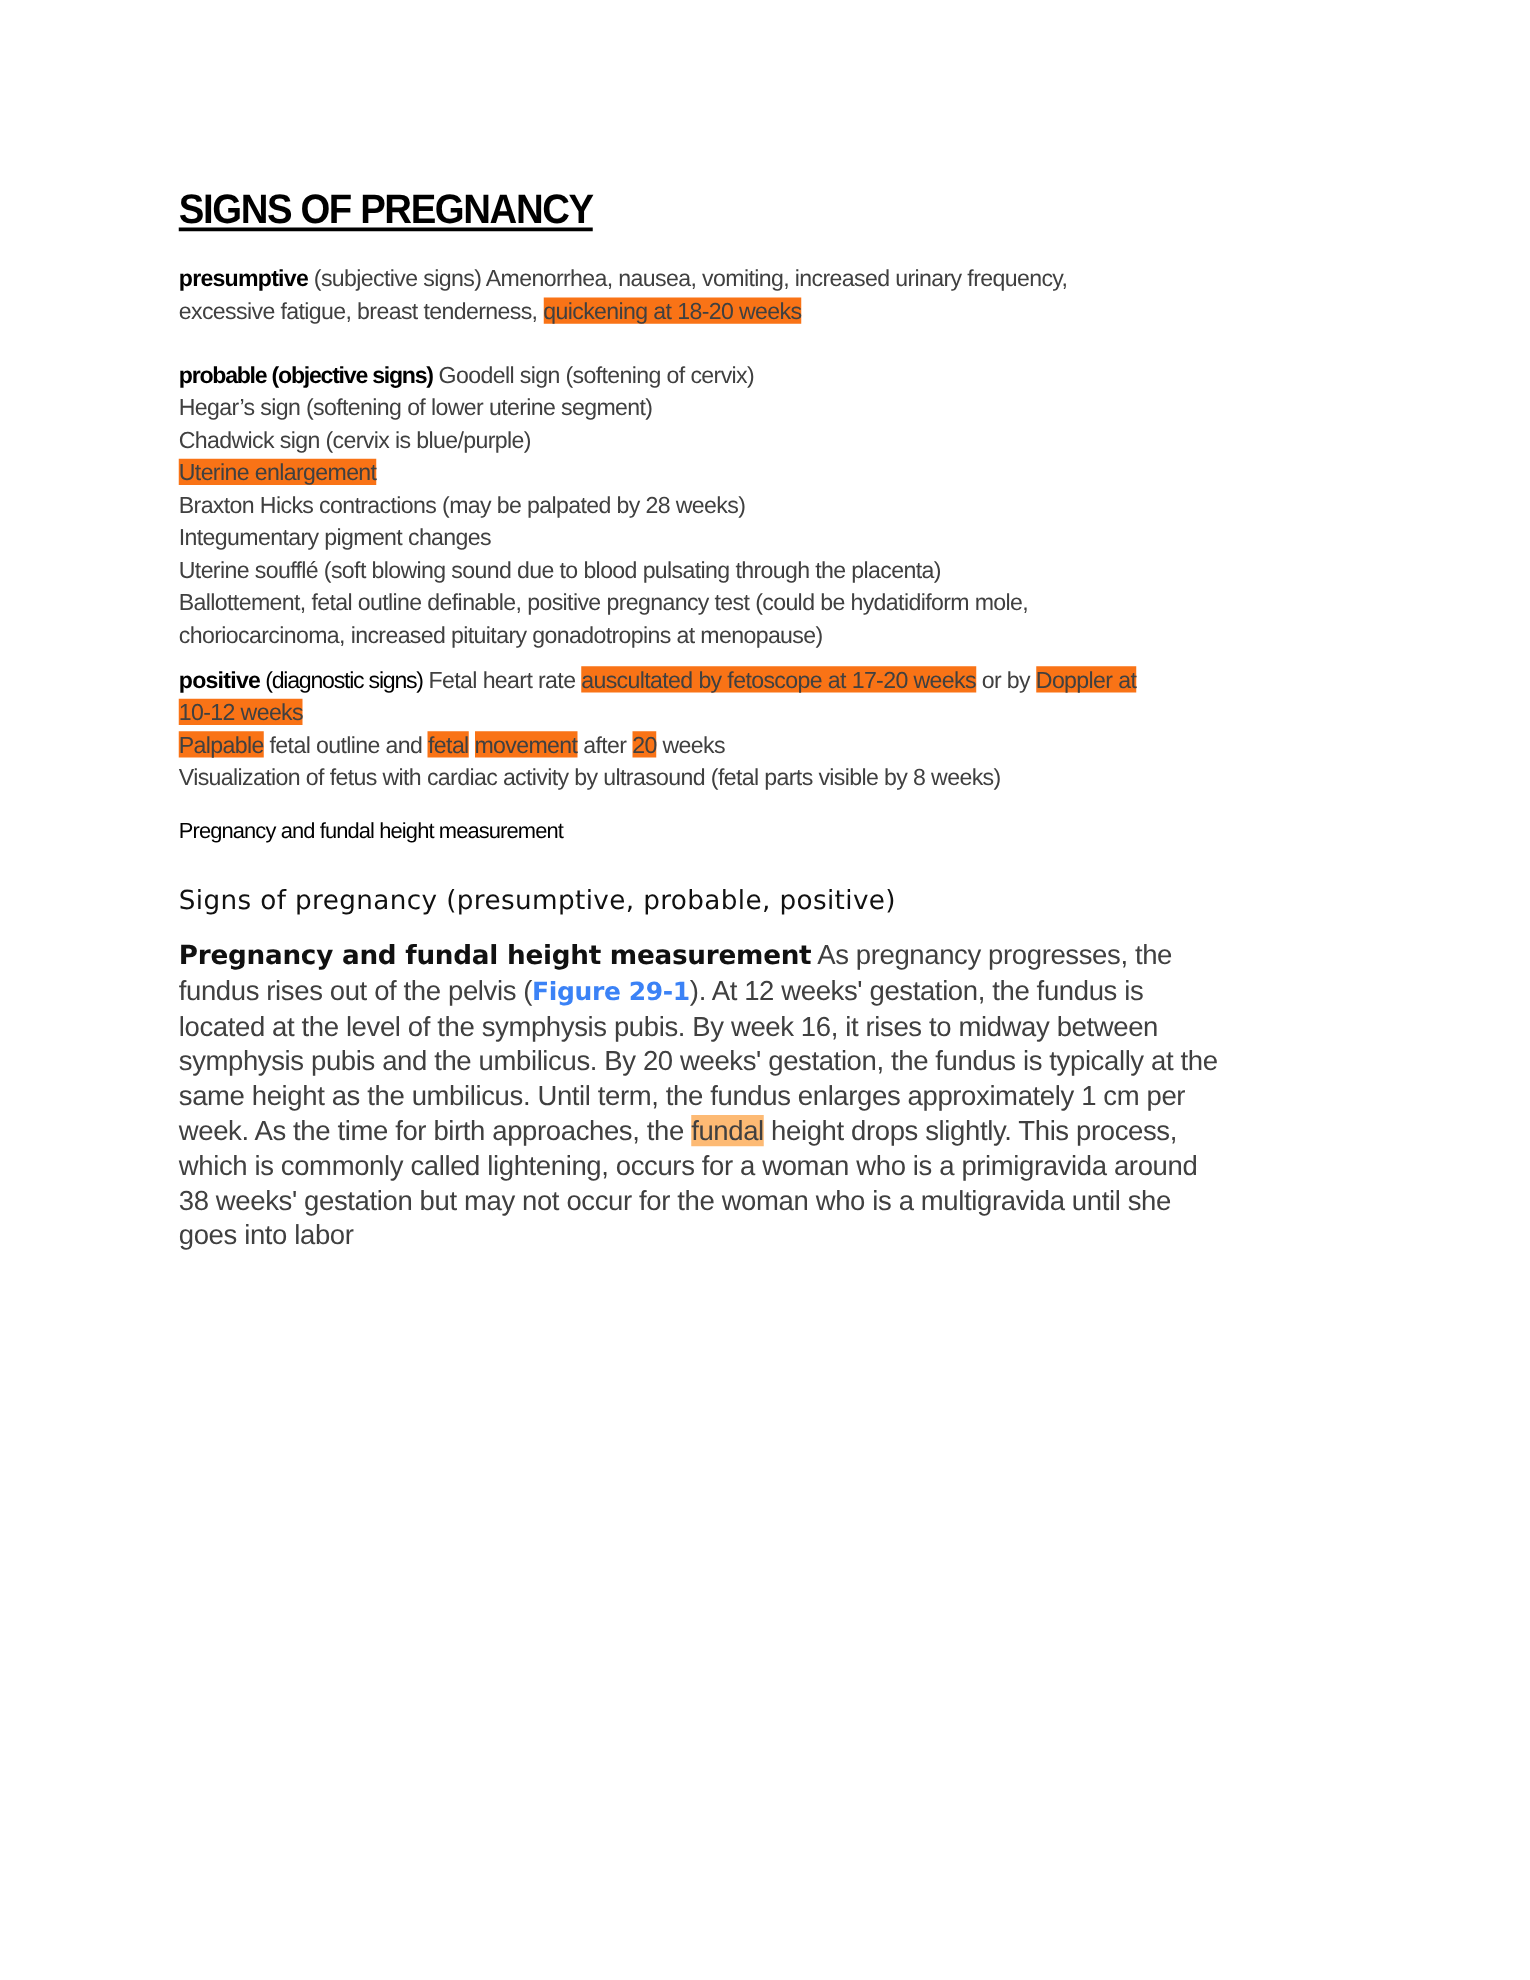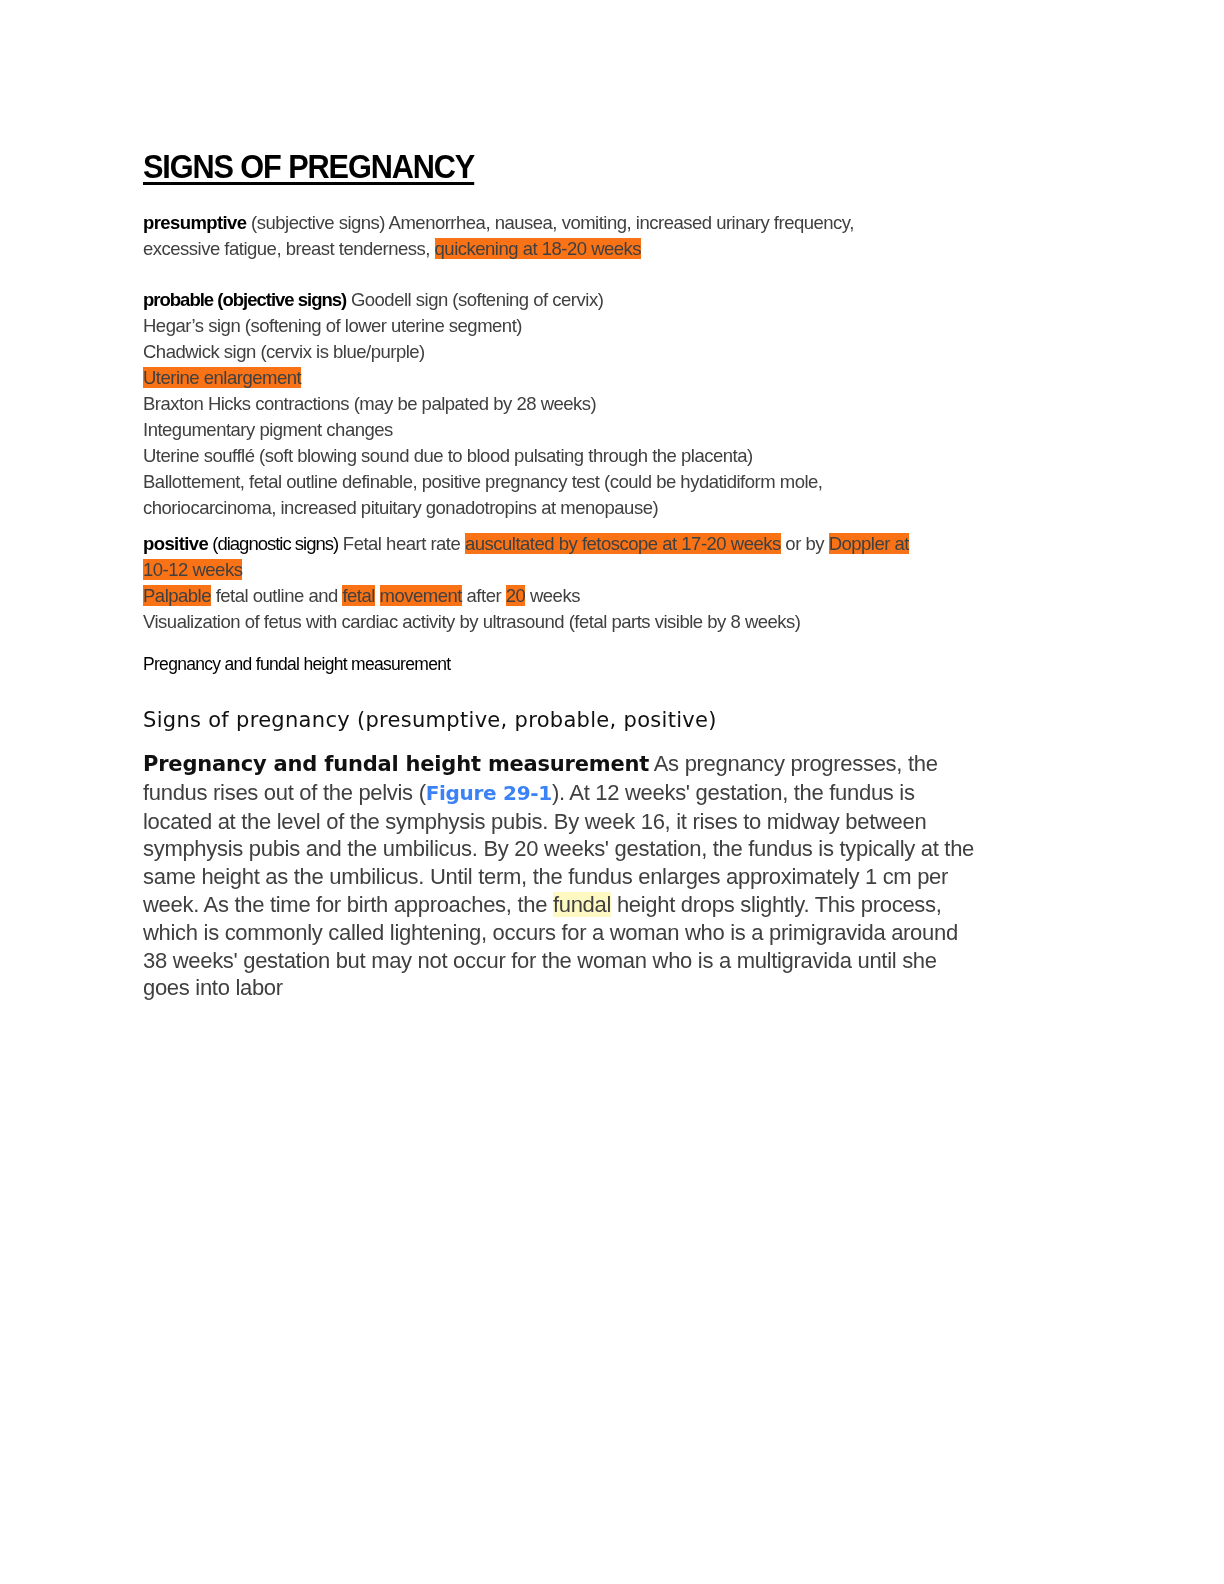--- a/index.html
+++ b/index.html
@@ -13,21 +13,21 @@
     white-space: nowrap;
   }
   .block { position: absolute; left: 0; width: 940px; }
   .line {
     font-family: "Liberation Sans", sans-serif; font-size: 18.5px; line-height: 26px;
     color: #404040; white-space: nowrap; letter-spacing: -0.5px;
   }
   .lead { font-weight: bold; color: #000; letter-spacing: -0.6px; }
   .lead-normal { color: #000; letter-spacing: -0.6px; }
   .hl { background: #f97316; }
-  .hl-orange { background: #fef9c3; }
+  .hl-orange { background: #fdba74; }
   .small-head {
     position: absolute; left: 0; top: 654px;
     font-family: "Liberation Sans", sans-serif; font-size: 17.5px; color: #000;
     letter-spacing: -0.7px; white-space: nowrap;
   }
   .mid-head {
     position: absolute; left: 0; top: 694px;
     font-family: "DejaVu Sans", sans-serif; font-size: 21px; color: #111;
     letter-spacing: 0.3px; white-space: nowrap; margin-top: 14px;
   }

